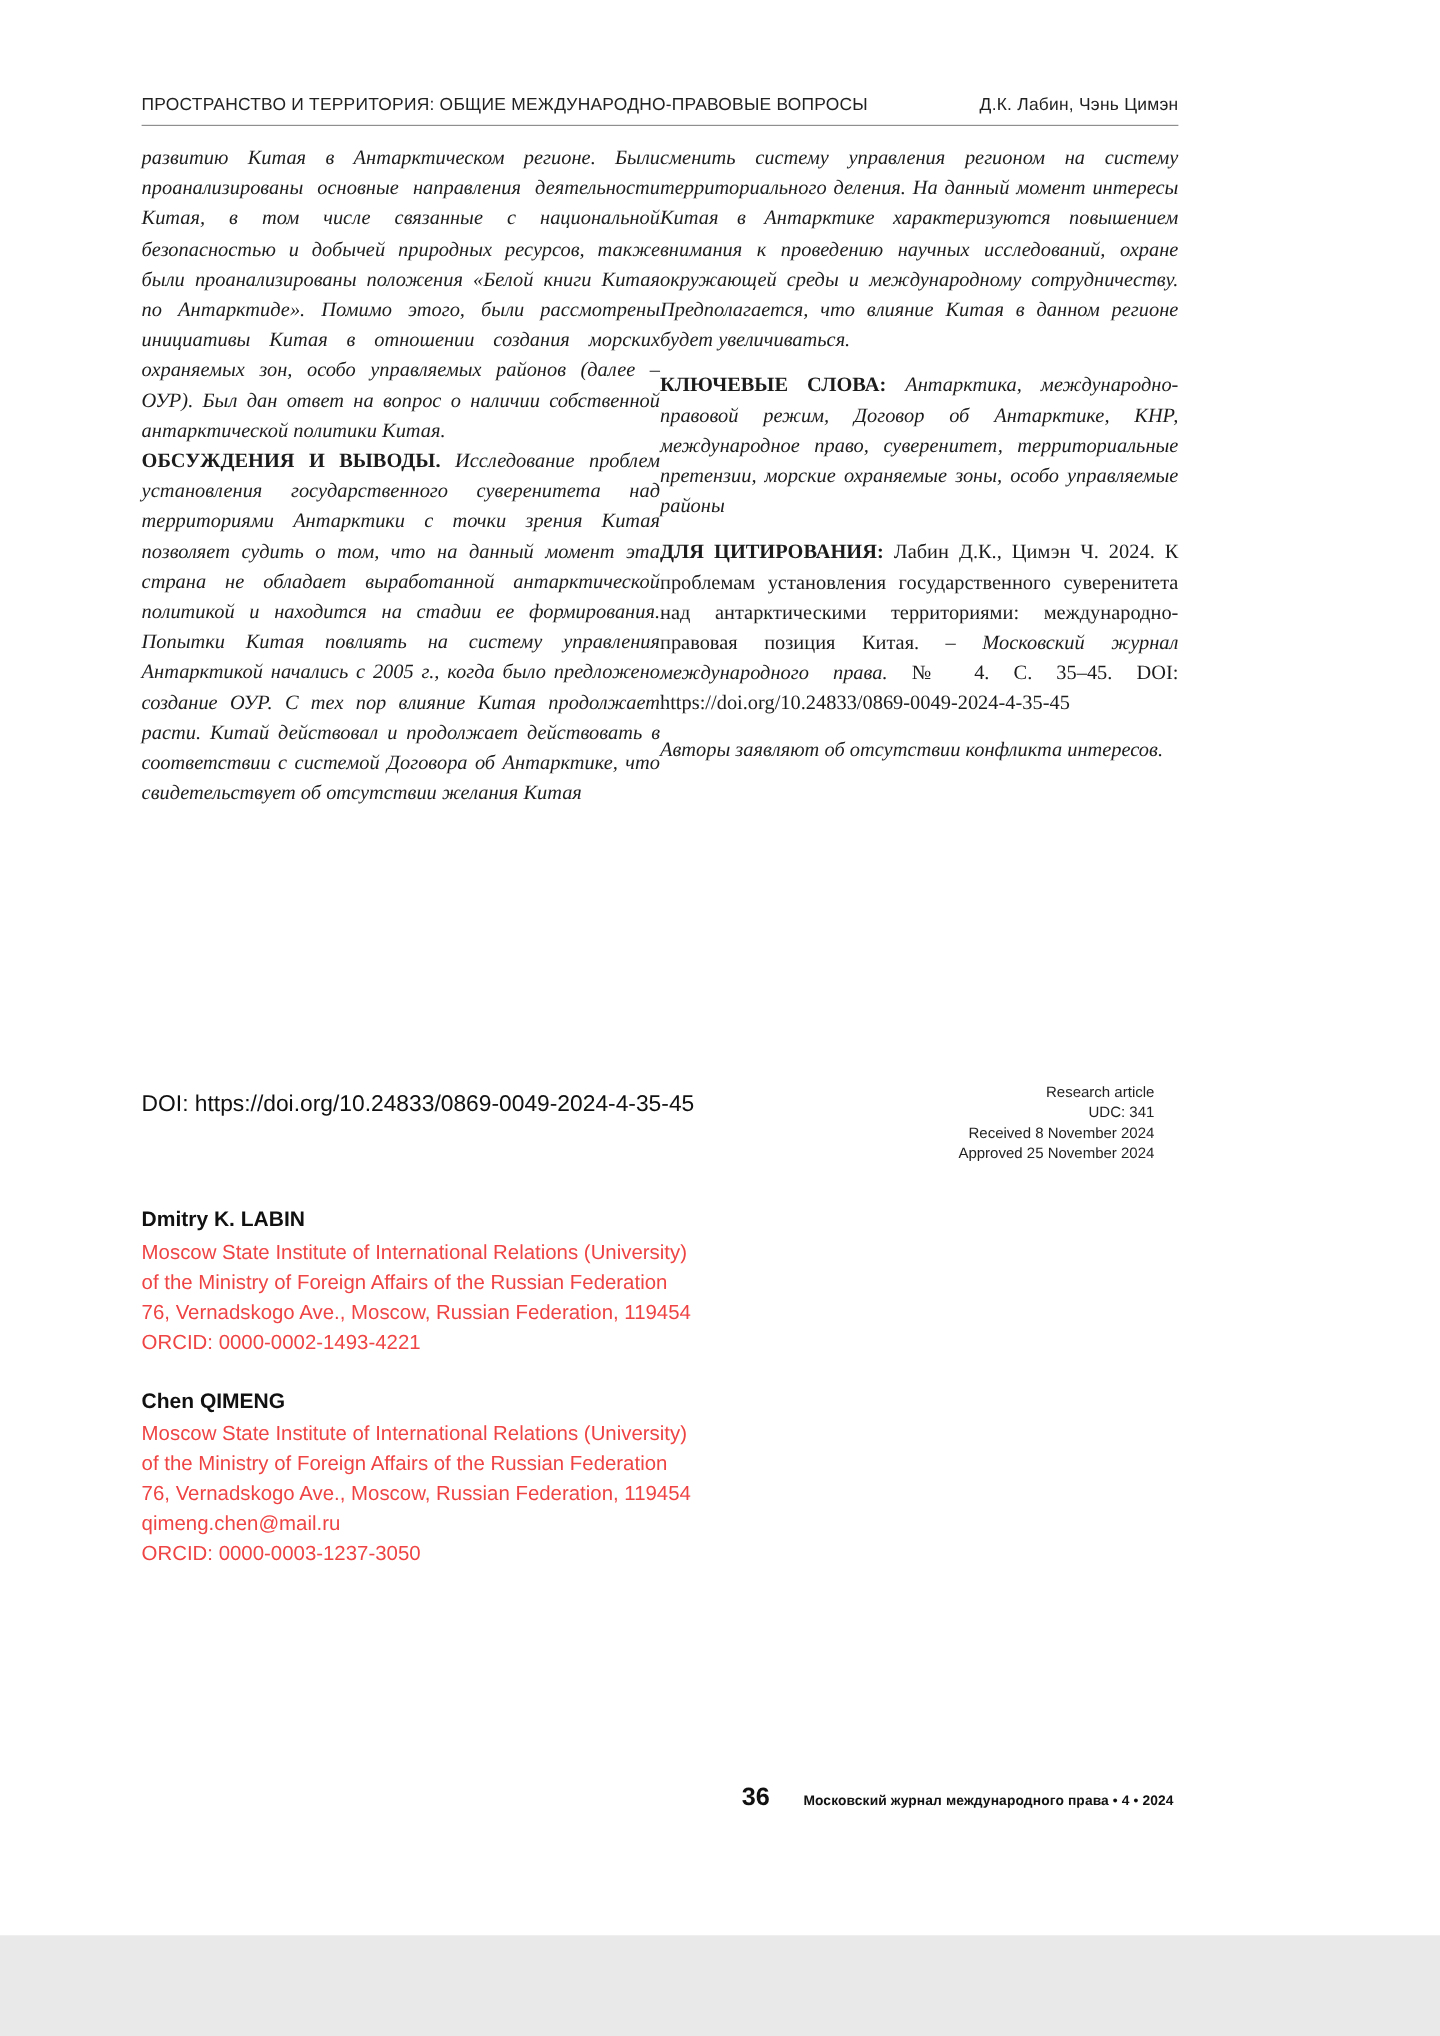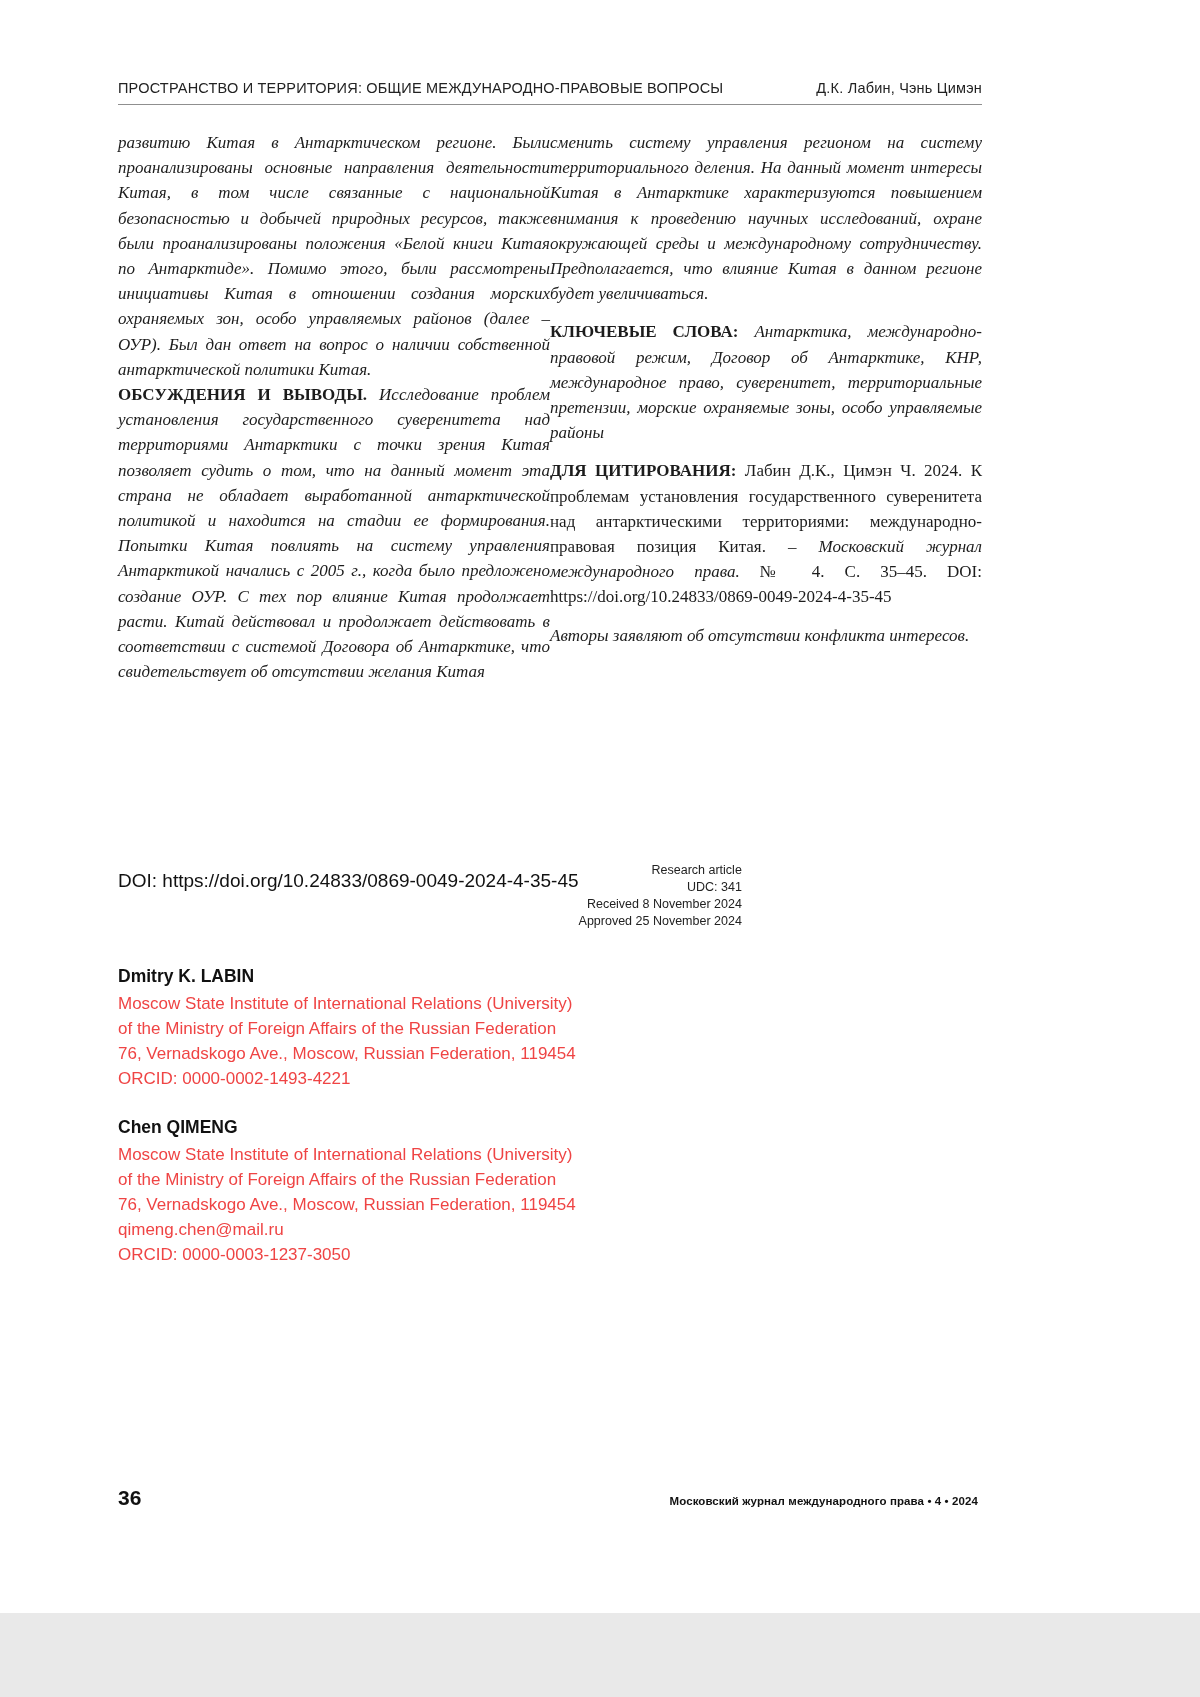--- a/index.html
+++ b/index.html
@@ -28,21 +28,21 @@
     white-space: nowrap;
   }
   .head-rule {
     position: absolute;
     top: 104px; left: 118px; right: 218px;
     border-top: 1.2px solid #8f8f8f;
   }
   
   .abstract {
     position: absolute;
-    top: 130px; left: 118px; right: 218px;
+    top: 119px; left: 118px; right: 218px;
     display: flex;
   }
   .col {
     flex: 1;
     font-size: 17px;
     line-height: 25.2px;
     text-align: justify;
     hyphens: auto;
     -webkit-hyphens: auto;
   }
@@ -53,21 +53,23 @@
   .lead { font-weight: 700; font-style: normal; margin-top: 43px; }
   
   .article-info {
     position: absolute;
     top: 862px; left: 118px; right: 218px;
     font-family: "Liberation Sans", sans-serif;
     color: #111;
   }
   .doi-row {
     display: flex;
+    justify-content: space-between;
     align-items: flex-start;
+    margin-top: 40px;
   }
   .doi-line {
     font-size: 19px;
     padding-top: 8px;
     color: #111;
   }
   .meta-block {
     text-align: right;
     font-size: 12.5px;
     line-height: 17px;
@@ -84,21 +86,21 @@
   .author-line {
     font-size: 17px;
     line-height: 25px;
     color: #ef4444;
   }
   
   .page-footer {
     position: absolute;
     top: 1486px; left: 118px; right: 222px;
     display: flex;
-    justify-content: space-between;
+    justify-content: flex-end;
     align-items: baseline;
     font-family: "Liberation Sans", sans-serif;
     gap: 28px;
   }
   .page-number { font-weight: 700; font-size: 21px; color: #111; }
   .journal-line { font-weight: 700; font-size: 11.5px; color: #111; letter-spacing: 0.1px; }
 </style>
 </head>
 <body>
 

